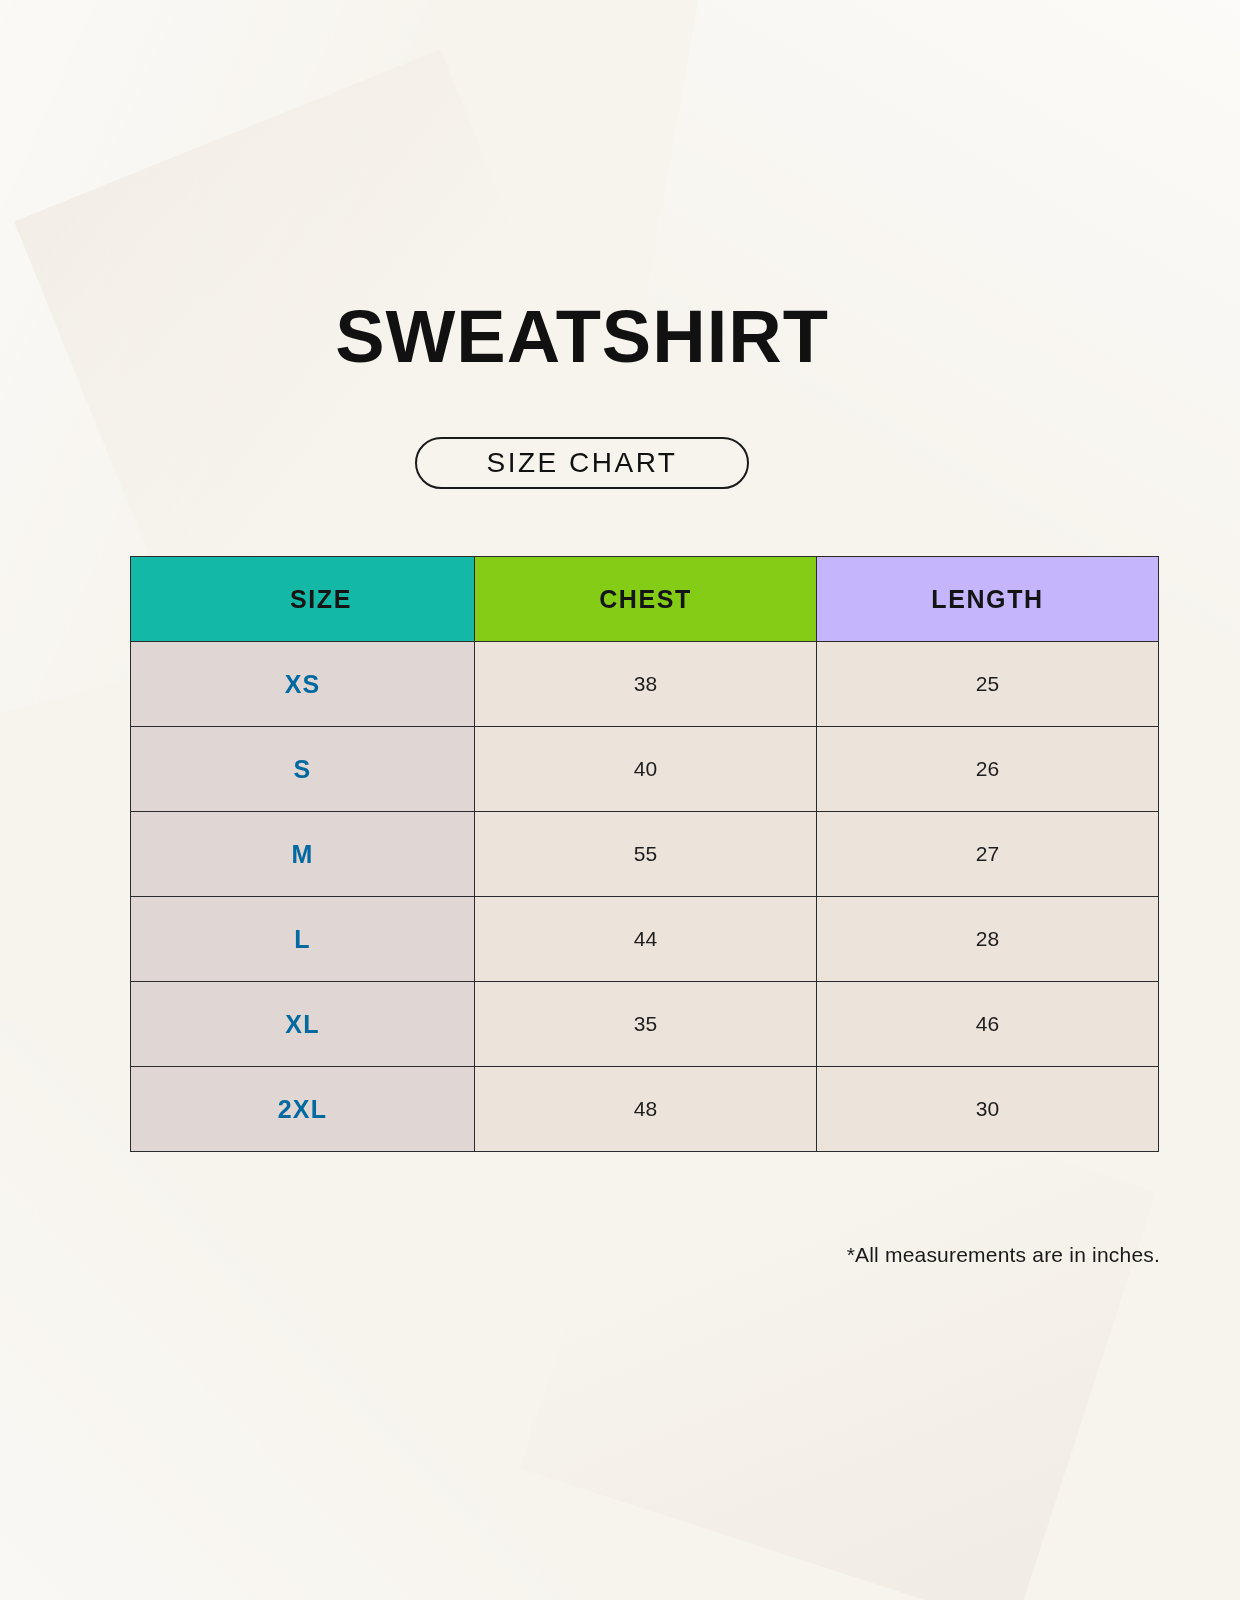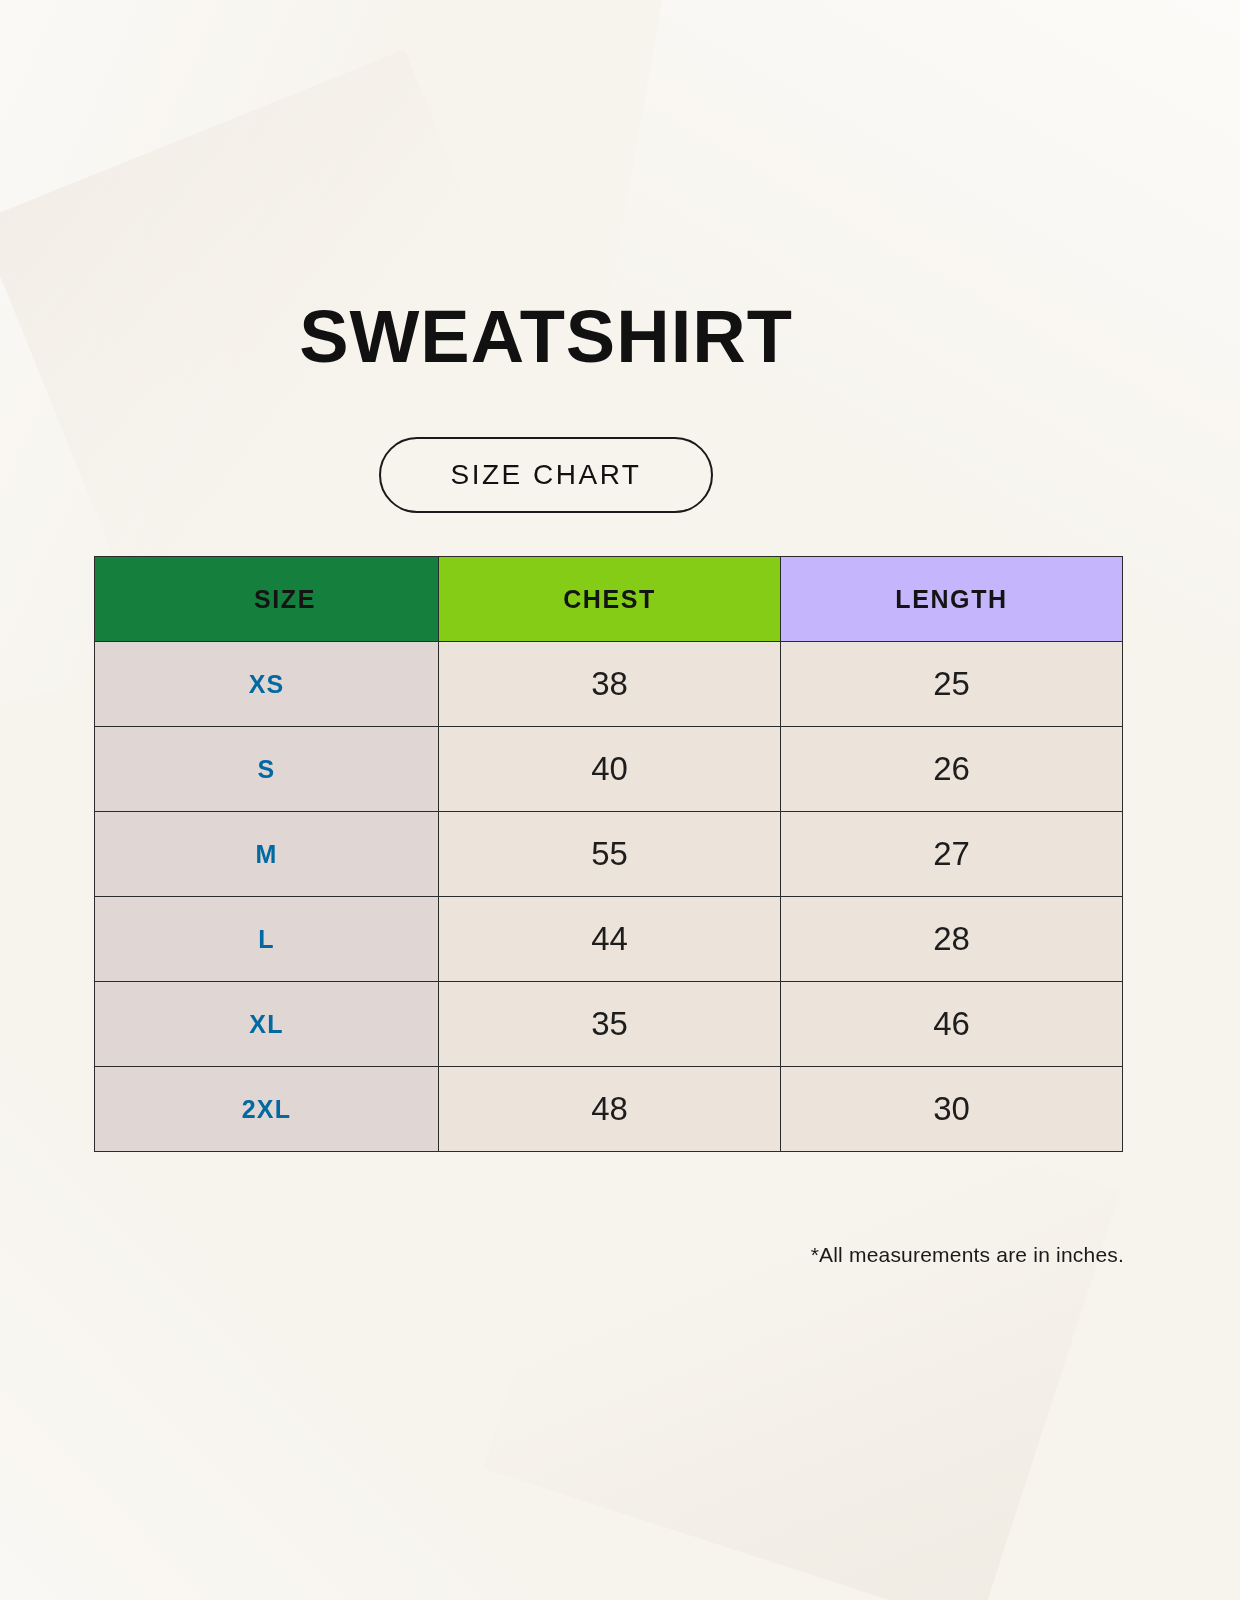--- a/index.html
+++ b/index.html
@@ -50,20 +50,21 @@
     width: 520px; height: 460px;
     background: linear-gradient(320deg, rgba(234,228,218,0.5) 0%, rgba(247,244,238,0) 70%);
     transform: rotate(18deg);
   }
 
   .page {
     position: relative;
     width: 1092px;
     height: 1600px;
     z-index: 2;
+    margin-left: 36px;
   }
 
   .title {
     position: absolute;
     top: 300px;
     left: 0;
     width: 100%;
     text-align: center;
     font-size: 74px;
     font-weight: 700;
@@ -77,21 +78,21 @@
     top: 437px;
     left: 0;
     width: 100%;
     display: flex;
     justify-content: center;
   }
 
   .pill {
     border: 2px solid #1a1a1a;
     border-radius: 44px;
-    padding: 20px 70px;
+    padding: 8px 70px;
     font-size: 28px;
     font-weight: 500;
     letter-spacing: 2.5px;
     color: #111111;
     background: transparent;
     white-space: nowrap;
   }
 
   .table-wrap {
     position: absolute;
@@ -117,34 +118,34 @@
   col.c-size   { width: 344px; }
   col.c-chest  { width: 342px; }
   col.c-length { width: 342px; }
 
   thead th {
     font-size: 25px;
     font-weight: 700;
     letter-spacing: 1.6px;
     color: #141414;
   }
-  thead th.h-size   { background: #15803d; padding-left: 37px; }
+  thead th.h-size   { background: #14b8a6; padding-left: 37px; }
   thead th.h-chest  { background: #84cc16; }
   thead th.h-length { background: #c4b5fd; }
 
   tbody td.cell-size {
     background: #e0d6d3;
     font-size: 25px;
     font-weight: 700;
     letter-spacing: 1.2px;
     color: #0369a1;
   }
   tbody td.cell-val {
     background: #ece4da;
-    font-size: 33px;
+    font-size: 21px;
     font-weight: 400;
     color: #1d1d1d;
   }
 
   .footnote {
     position: absolute;
     top: 1243px;
     left: 0;
     width: 1124px;
     text-align: right;

